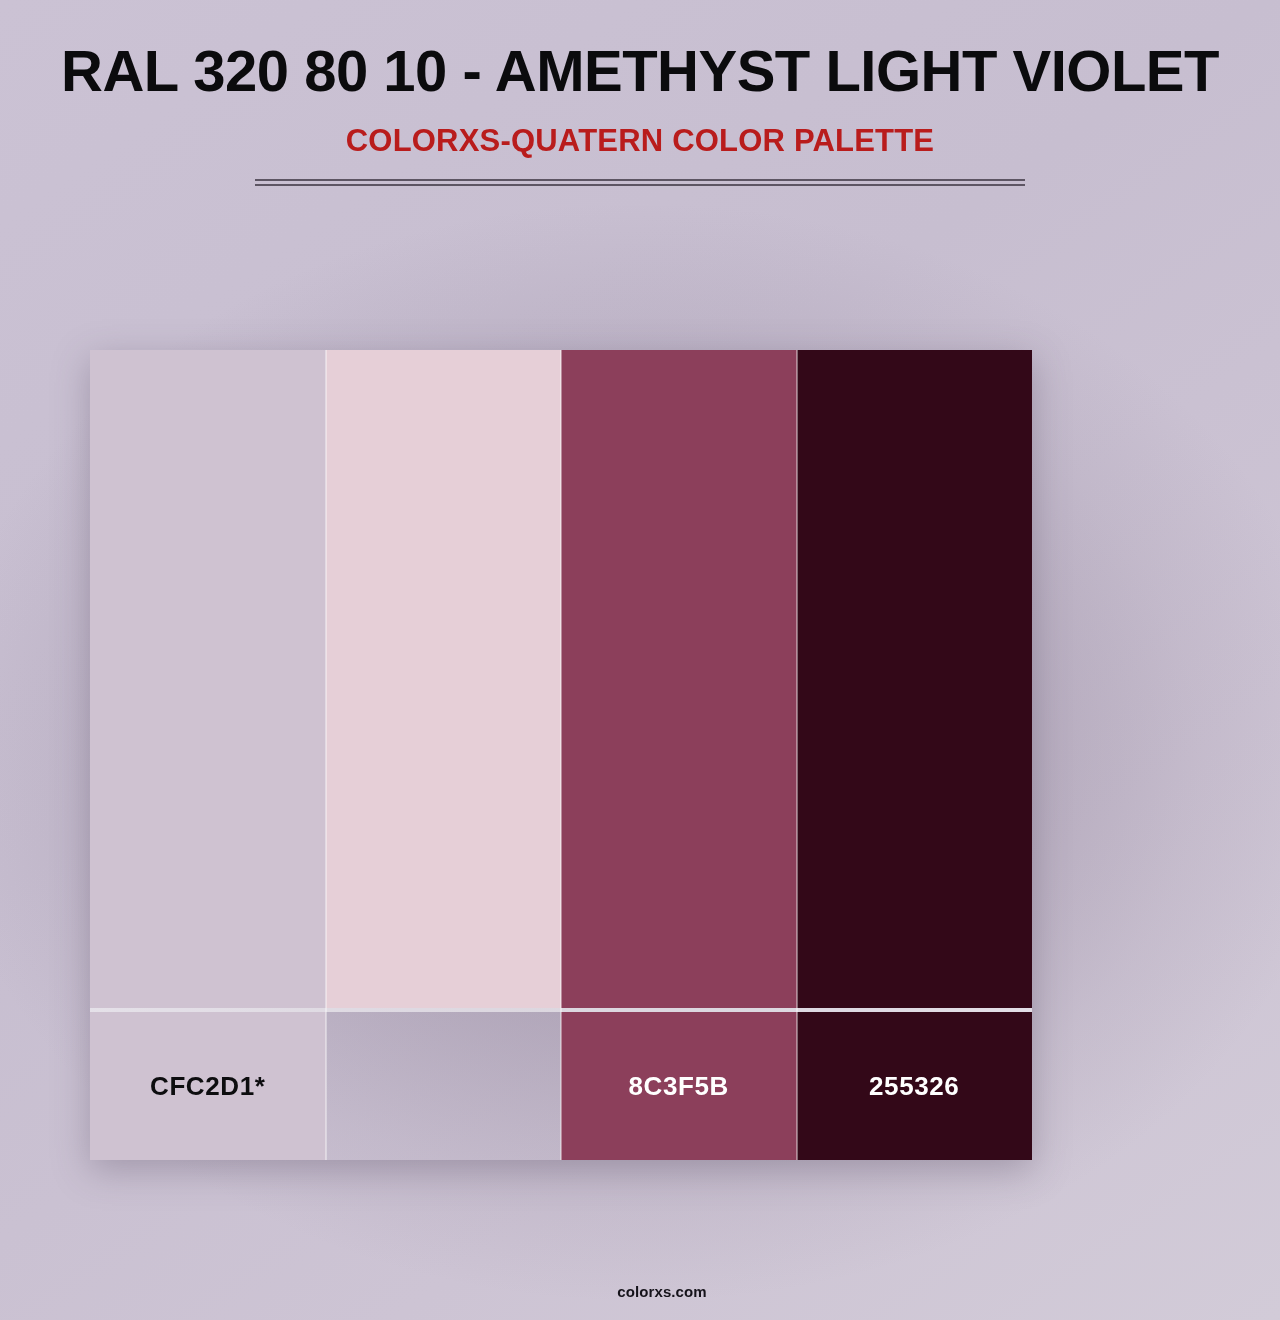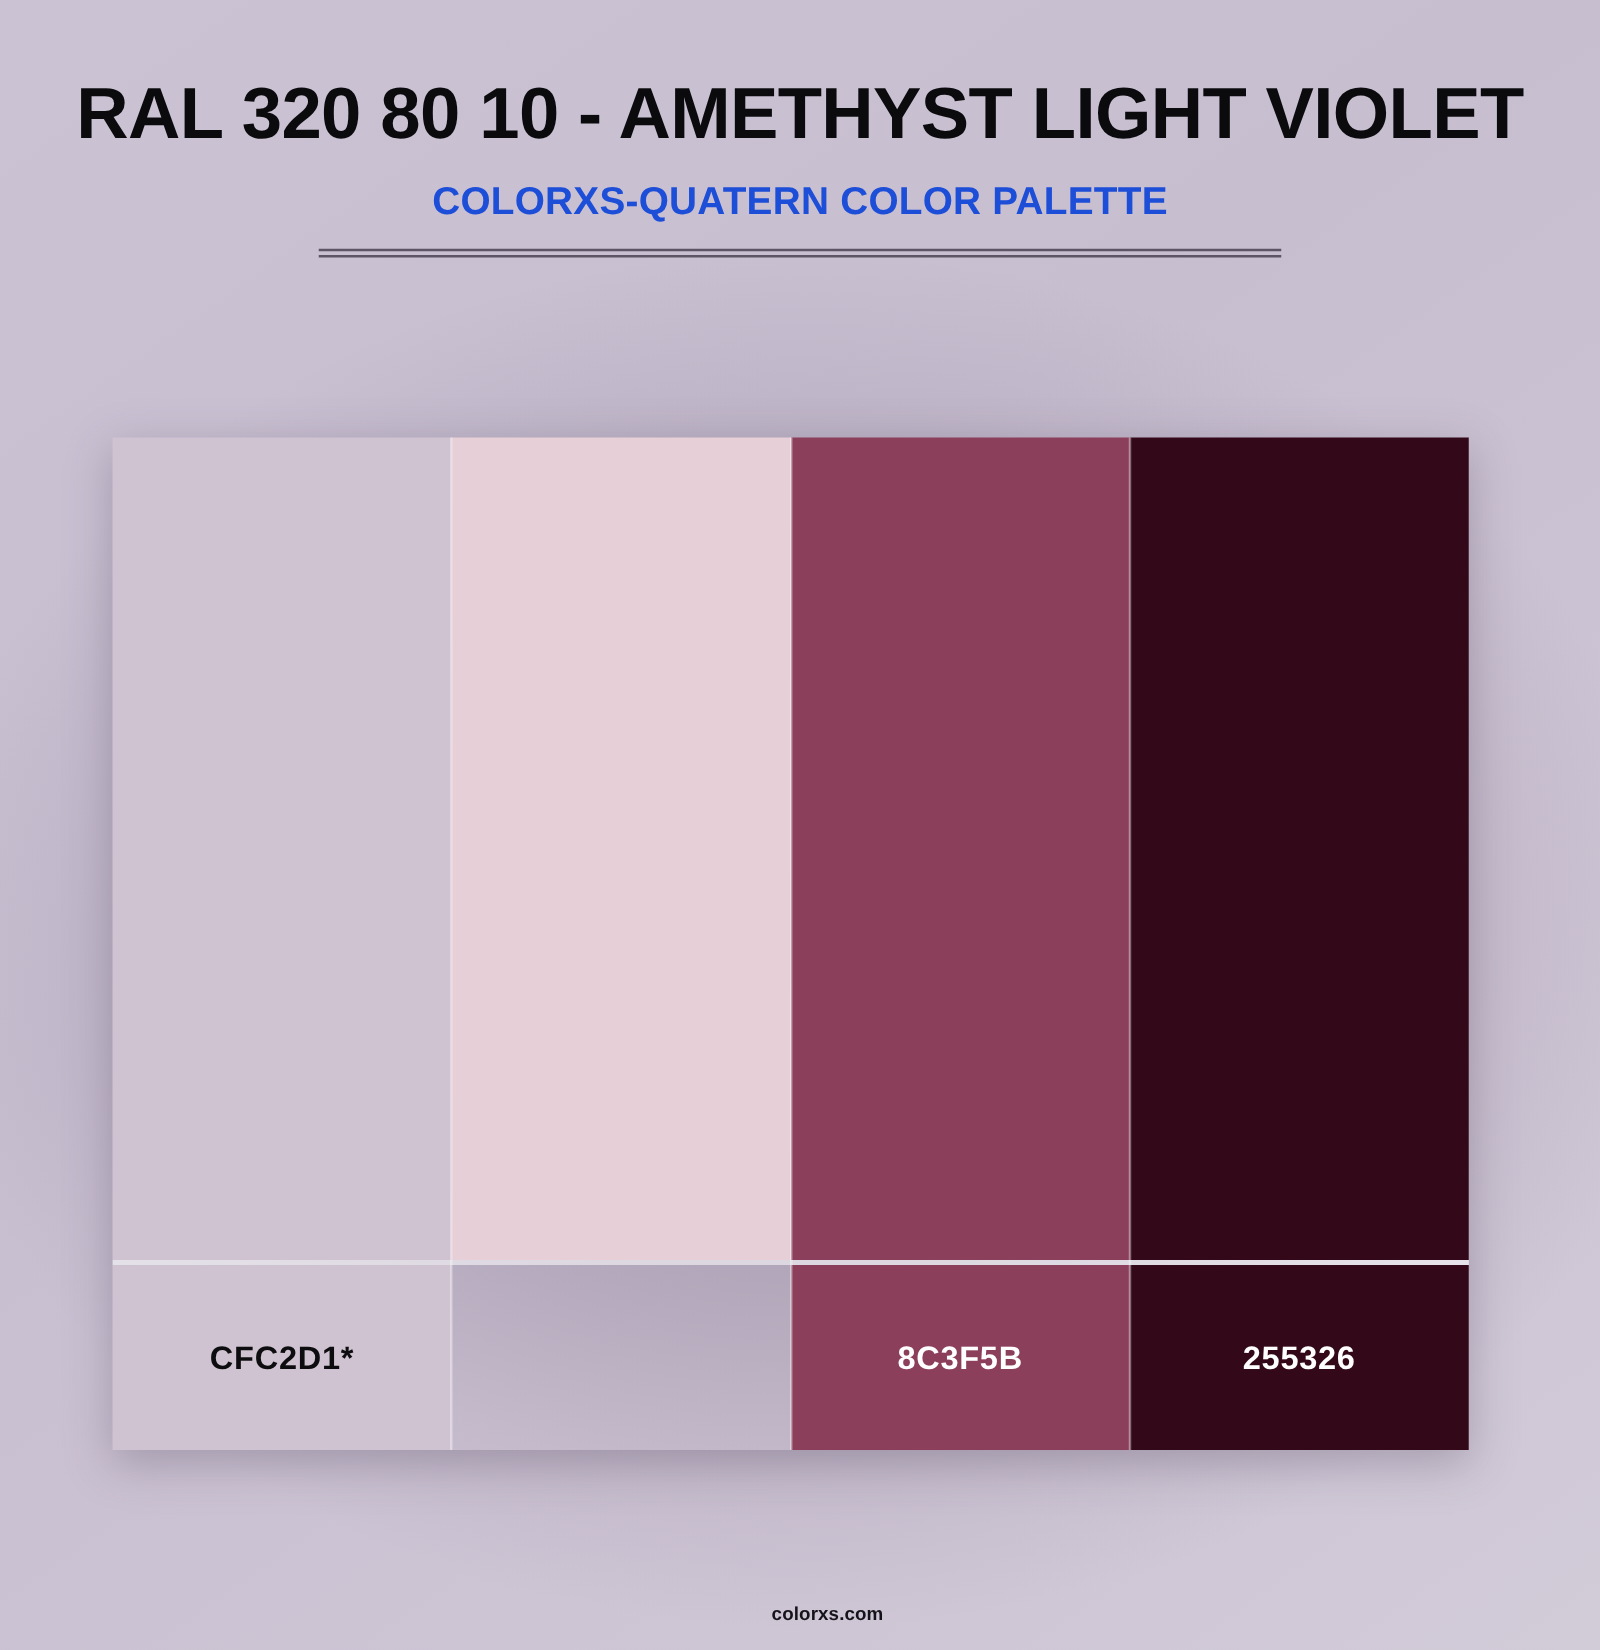--- a/index.html
+++ b/index.html
@@ -38,53 +38,53 @@
   
   #header {
     position: absolute;
     left: 0;
     top: 0;
     width: 1280px;
     text-align: center;
   }
 
   #page-title {
-    margin-top: 60px;
+    margin-top: 40px;
     font-size: 58px;
     line-height: 62px;
     font-weight: 700;
     letter-spacing: -0.5px;
     color: #0b0b0d;
     white-space: nowrap;
   }
 
   #page-subtitle {
     margin-top: 21px;
     font-size: 31px;
     line-height: 36px;
     font-weight: 700;
     letter-spacing: 0.2px;
-    color: #1d4ed8;
+    color: #b91c1c;
     white-space: nowrap;
   }
 
   #title-rule {
     margin: 20px auto 0 auto;
     width: 770px;
     height: 7px;
     border-top: 2px solid #5d5563;
     border-bottom: 2px solid #5d5563;
   }
 
   
   #palette-panel {
     position: absolute;
     left: 90px;
     top: 350px;
-    width: 1085px;
+    width: 942px;
     height: 810px;
     display: flex;
     flex-direction: row;
     box-shadow: 0 10px 34px rgba(86,74,96,0.34);
   }
 
   .swatch-column {
     flex: 1 1 0;
     display: flex;
     flex-direction: column;

